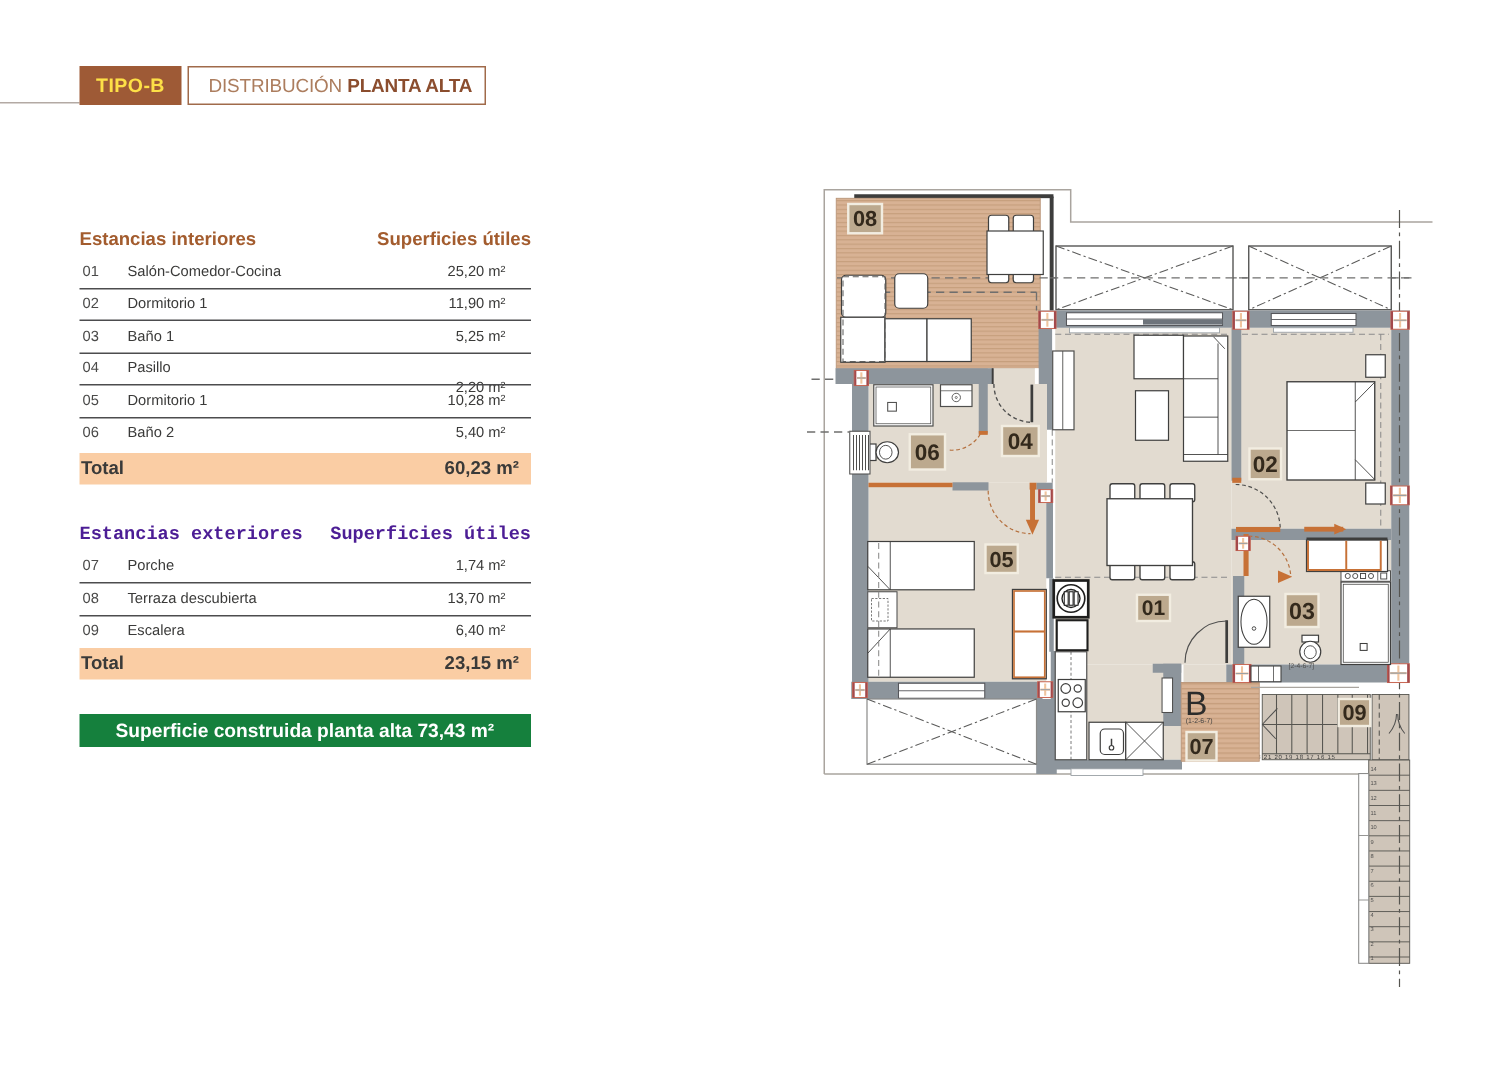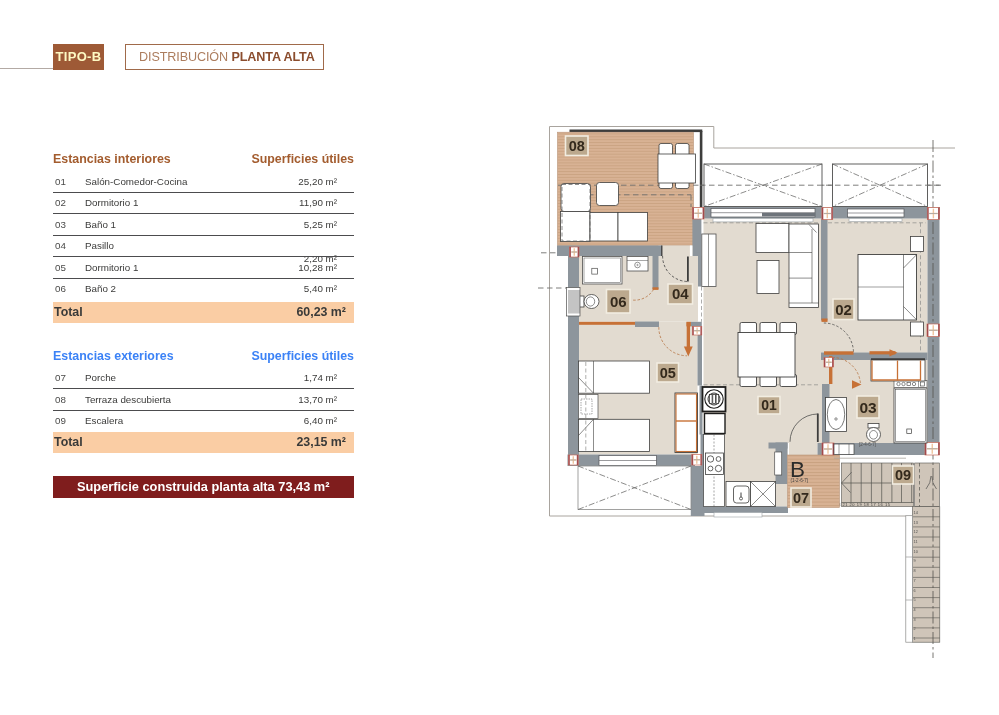--- a/index.html
+++ b/index.html
@@ -8,21 +8,21 @@
   .abs{position:absolute;}
   .rowline{position:absolute;height:1px;background:#4c4c4e;}
   .rtxt{position:absolute;font-size:9.8px;color:#3a3a39;}
   .rval{position:absolute;font-size:9.8px;color:#3a3a39;text-align:right;}
 </style>
 </head>
 <body>
 
 <div class="abs" style="left:0;top:68px;width:53px;height:1px;background:#b3aaa4;"></div>
 
-<div class="abs" style="left:53px;top:43.5px;width:51px;height:26px;background:#9e5a36;color:#fef9c3;font-weight:bold;font-size:13px;text-align:center;line-height:26px;letter-spacing:0.3px;">TIPO-B</div>
+<div class="abs" style="left:53px;top:43.5px;width:68px;height:26px;background:#9e5a36;color:#fde047;font-weight:bold;font-size:13px;text-align:center;line-height:26px;letter-spacing:0.3px;">TIPO-B</div>
 
 <div class="abs" style="left:125px;top:43.5px;width:199px;height:26px;background:#fff;border:1px solid #a06a4a;font-size:12.6px;line-height:24px;padding-left:13px;color:#ac7d5e;white-space:nowrap;letter-spacing:-0.1px;">DISTRIBUCIÓN <span style="color:#8b4d2e;font-weight:bold;">PLANTA ALTA</span></div>
 
 <div class="abs" style="left:53px;top:152px;width:301px;font-size:12.4px;font-weight:bold;color:#a35c2e;">Estancias interiores<span style="float:right;">Superficies útiles</span></div>
 
 <div id="t1">
     <div class="rtxt" style="left:55px;top:170.8px;line-height:21.5px;color:#4a4a49;">01</div>
     <div class="rtxt" style="left:85px;top:170.8px;line-height:21.5px;">Salón-Comedor-Cocina</div>
     <div class="rval" style="left:237px;top:170.8px;width:100px;line-height:21.5px;">25,20 m²</div>
     <div class="rowline" style="left:52.5px;top:191.8px;width:301.5px;"></div>
@@ -43,40 +43,40 @@
     <div class="rval" style="left:237px;top:256.8px;width:100px;line-height:21.5px;">10,28 m²</div>
     <div class="rowline" style="left:52.5px;top:277.8px;width:301.5px;"></div>
     <div class="rtxt" style="left:55px;top:278.3px;line-height:21.5px;color:#4a4a49;">06</div>
     <div class="rtxt" style="left:85px;top:278.3px;line-height:21.5px;">Baño 2</div>
     <div class="rval" style="left:237px;top:278.3px;width:100px;line-height:21.5px;">5,40 m²</div>
   </div>
 
 <div class="abs" style="left:52.5px;top:301.5px;width:301.5px;height:21px;background:#facda4;"></div>
 <div class="abs" style="left:54px;top:301.5px;width:292px;font-size:12.4px;font-weight:bold;color:#3a3a39;line-height:21px;">Total<span style="float:right;">60,23 m²</span></div>
 
-<div class="abs" style="left:53px;top:348.5px;width:301px;font-size:12.4px;font-weight:bold;color:#3b82f6;">Estancias exteriores<span style="float:right;">Superficies útiles</span></div>
+<div class="abs" style="left:53px;top:348.5px;width:301px;font-size:12.4px;font-weight:bold;color:#4c1d95;font-family:Liberation Mono, monospace;">Estancias exteriores<span style="float:right;">Superficies útiles</span></div>
 
 <div id="t2">
     <div class="rtxt" style="left:55px;top:367px;line-height:21.6px;color:#4a4a49;">07</div>
     <div class="rtxt" style="left:85px;top:367px;line-height:21.6px;">Porche</div>
     <div class="rval" style="left:237px;top:367px;width:100px;line-height:21.6px;">1,74 m²</div>
     <div class="rowline" style="left:52.5px;top:388.1px;width:301.5px;"></div>
     <div class="rtxt" style="left:55px;top:388.6px;line-height:21.6px;color:#4a4a49;">08</div>
     <div class="rtxt" style="left:85px;top:388.6px;line-height:21.6px;">Terraza descubierta</div>
     <div class="rval" style="left:237px;top:388.6px;width:100px;line-height:21.6px;">13,70 m²</div>
     <div class="rowline" style="left:52.5px;top:409.70000000000005px;width:301.5px;"></div>
     <div class="rtxt" style="left:55px;top:410.2px;line-height:21.6px;color:#4a4a49;">09</div>
     <div class="rtxt" style="left:85px;top:410.2px;line-height:21.6px;">Escalera</div>
     <div class="rval" style="left:237px;top:410.2px;width:100px;line-height:21.6px;">6,40 m²</div>
   </div>
 
 <div class="abs" style="left:52.5px;top:431.5px;width:301.5px;height:21.5px;background:#facda4;"></div>
 <div class="abs" style="left:54px;top:431.5px;width:292px;font-size:12.4px;font-weight:bold;color:#3a3a39;line-height:21.5px;">Total<span style="float:right;margin-left:24px;">23,15 m²</span></div>
 
-<div class="abs" style="left:52.5px;top:475.5px;width:301.5px;height:22.5px;background:#7f1d1d;color:#fff;font-weight:bold;font-size:12.8px;text-align:center;line-height:22.5px;">Superficie construida planta alta 73,43 m²</div>
+<div class="abs" style="left:52.5px;top:475.5px;width:301.5px;height:22.5px;background:#15803d;color:#fff;font-weight:bold;font-size:12.8px;text-align:center;line-height:22.5px;">Superficie construida planta alta 73,43 m²</div>
 
 <svg class="abs" style="left:0;top:0;" width="999" height="715" viewBox="0 0 999 715" id="plan">
 <defs>
 <pattern id="deck" width="6" height="2.9" patternUnits="userSpaceOnUse">
   <rect width="6" height="2.9" fill="#d8b294"></rect>
   <line x1="0" y1="0.4" x2="6" y2="0.4" stroke="#c59d7b" stroke-width="0.7"></line>
 </pattern>
 <pattern id="deckp" width="6" height="3.3" patternUnits="userSpaceOnUse">
   <rect width="6" height="3.3" fill="#d8b294"></rect>
   <line x1="0" y1="0.5" x2="6" y2="0.5" stroke="#c39b79" stroke-width="0.8"></line>

